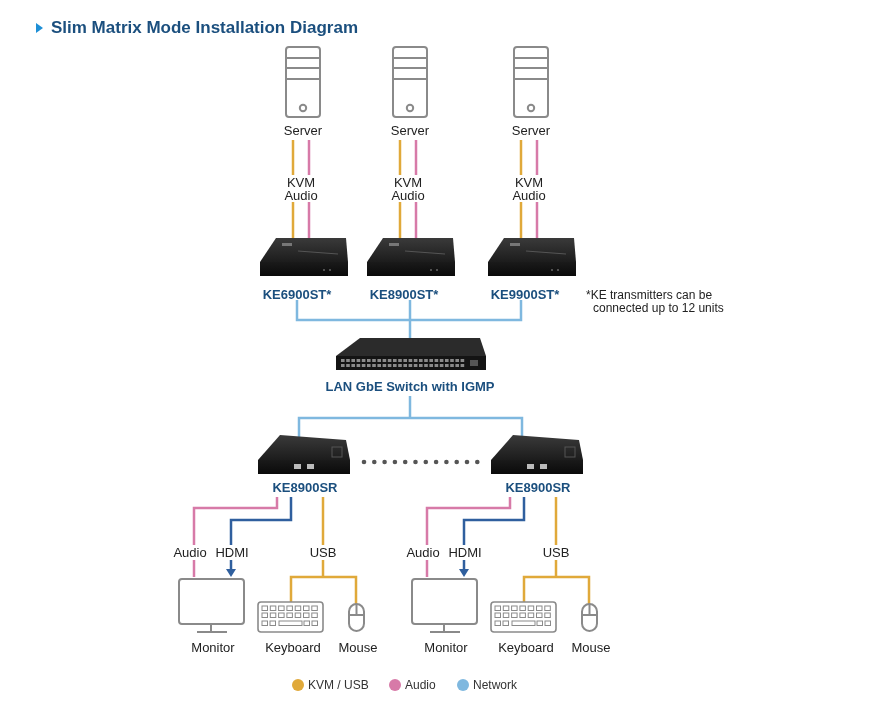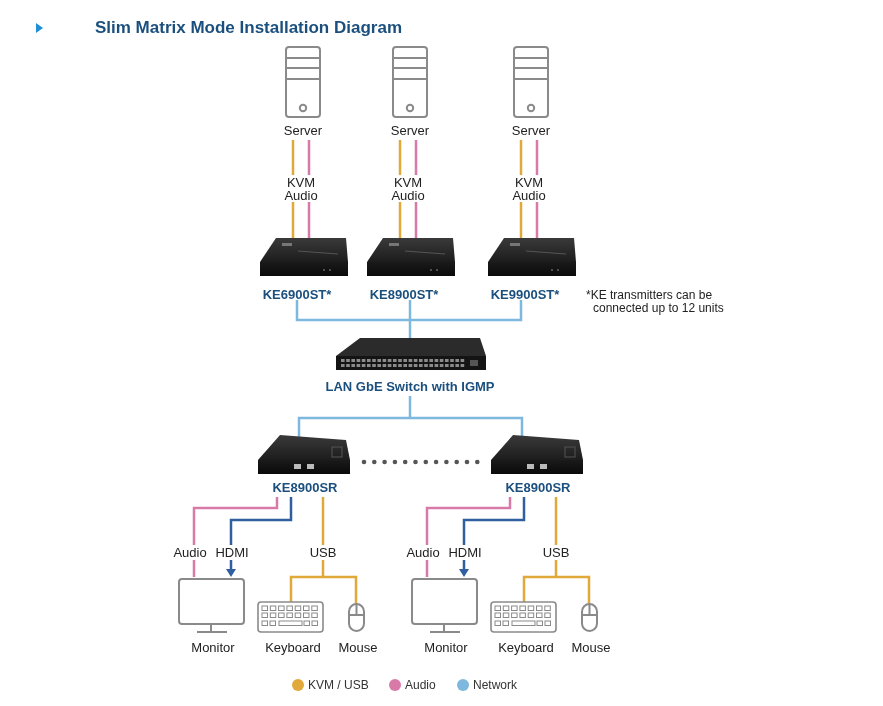--- a/index.html
+++ b/index.html
@@ -1,17 +1,17 @@
 <!DOCTYPE html>
 <html><head>
 <meta charset="utf-8">
 <style>
   html, body { margin: 0; padding: 0; background: #ffffff; }
   body { width: 883px; height: 706px; position: relative; overflow: hidden; font-family: "Liberation Sans", sans-serif; }
-  .title-wrap { position: absolute; left: 36px; top: 18px; display: flex; align-items: center; gap: 44px; }
+  .title-wrap { position: absolute; left: 36px; top: 18px; display: flex; align-items: center; }
   .title-arrow { width: 0; height: 0; border-top: 5px solid transparent; border-bottom: 5px solid transparent; border-left: 7px solid #1e8fd6; margin-right: 8px; }
   .title { font-size: 17px; font-weight: bold; color: #1b4f7e; }
   svg.diagram { position: absolute; left: 0; top: 0; }
   .lbl { font-family: "Liberation Sans", sans-serif; font-size: 13px; fill: #222; }
   .model { font-family: "Liberation Sans", sans-serif; font-size: 13px; font-weight: bold; fill: #1b4f7e; }
   .note { font-family: "Liberation Sans", sans-serif; font-size: 12px; fill: #222; }
   .legend-txt { font-family: "Liberation Sans", sans-serif; font-size: 12px; fill: #333; }
 </style>
 </head>
 <body>

